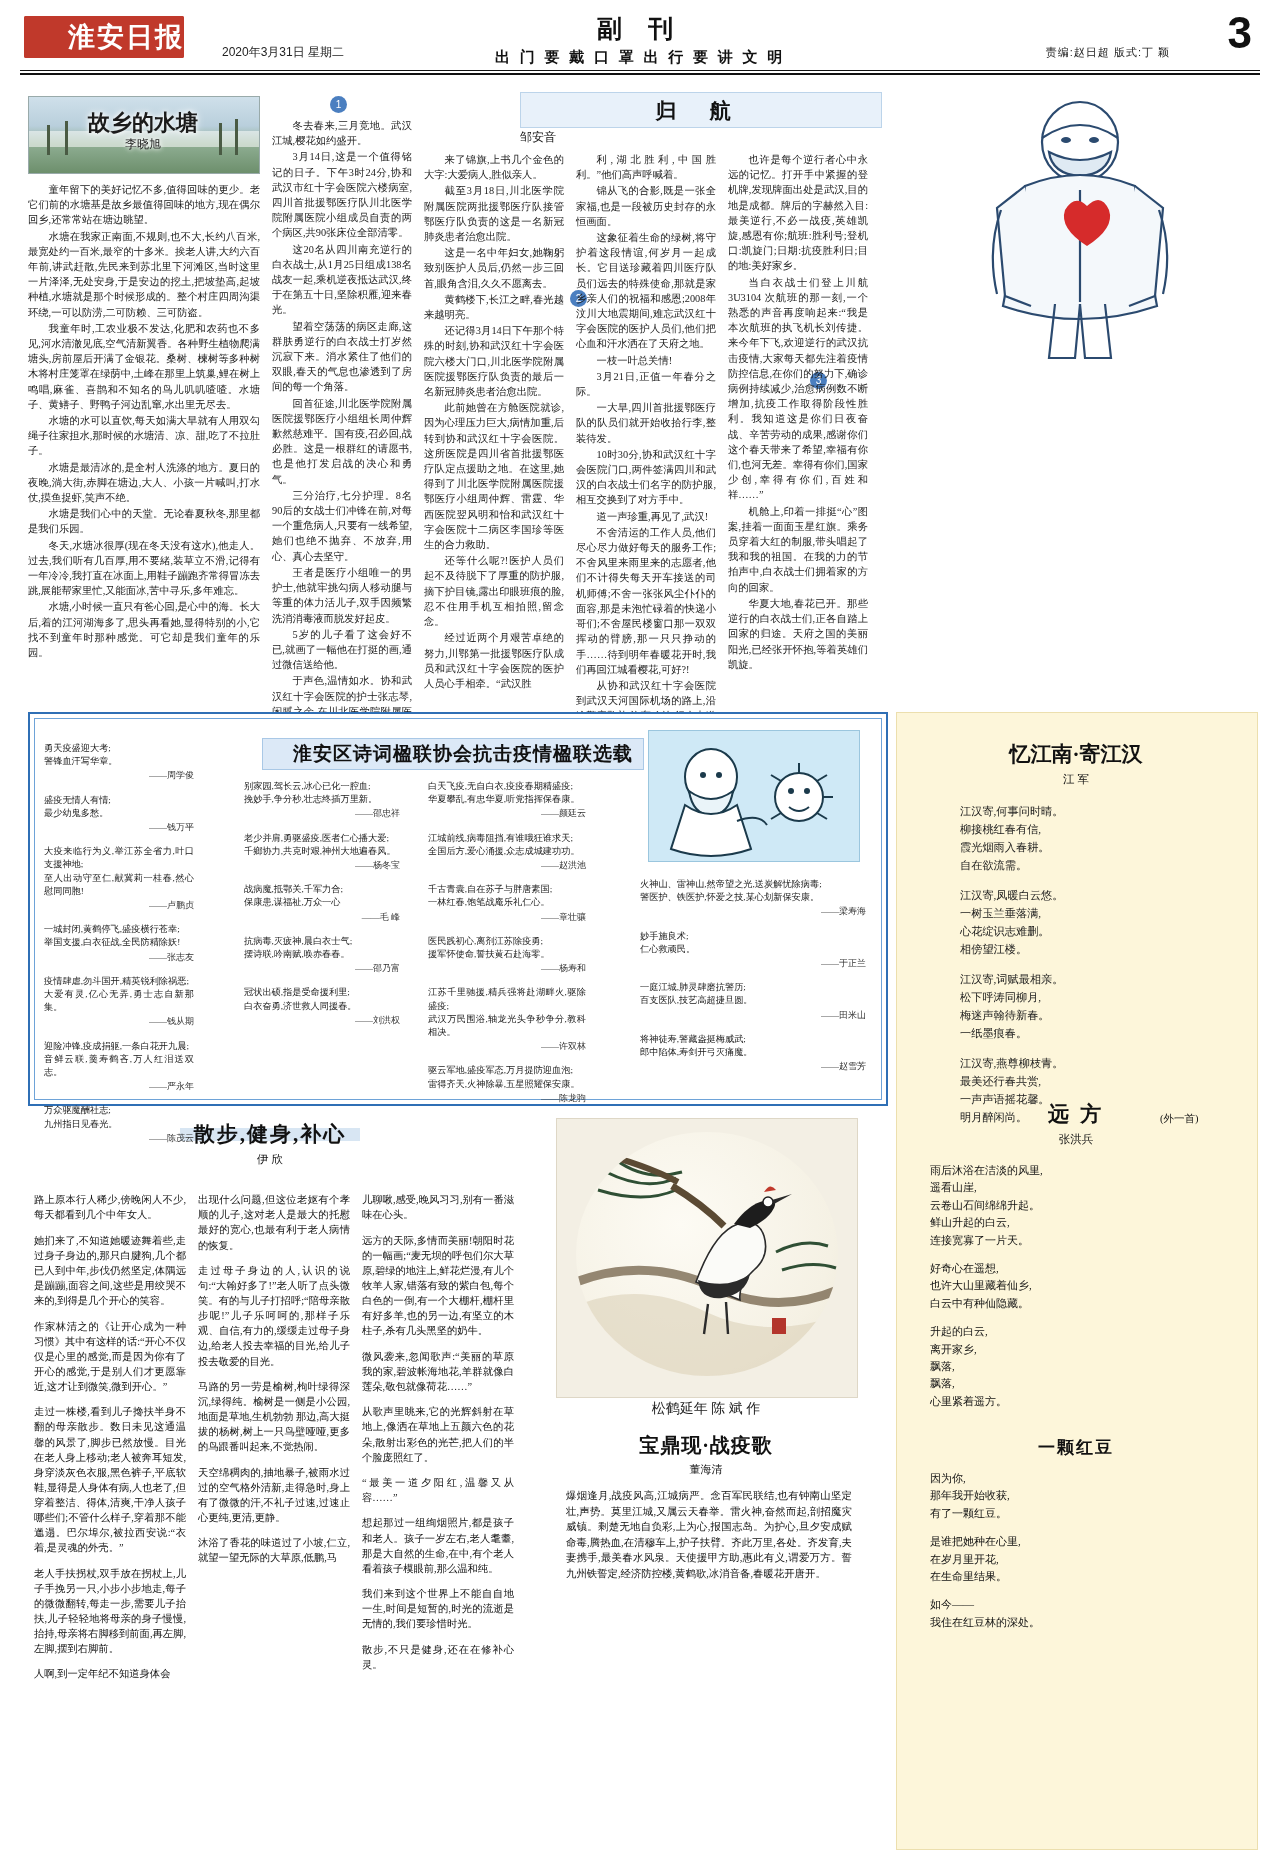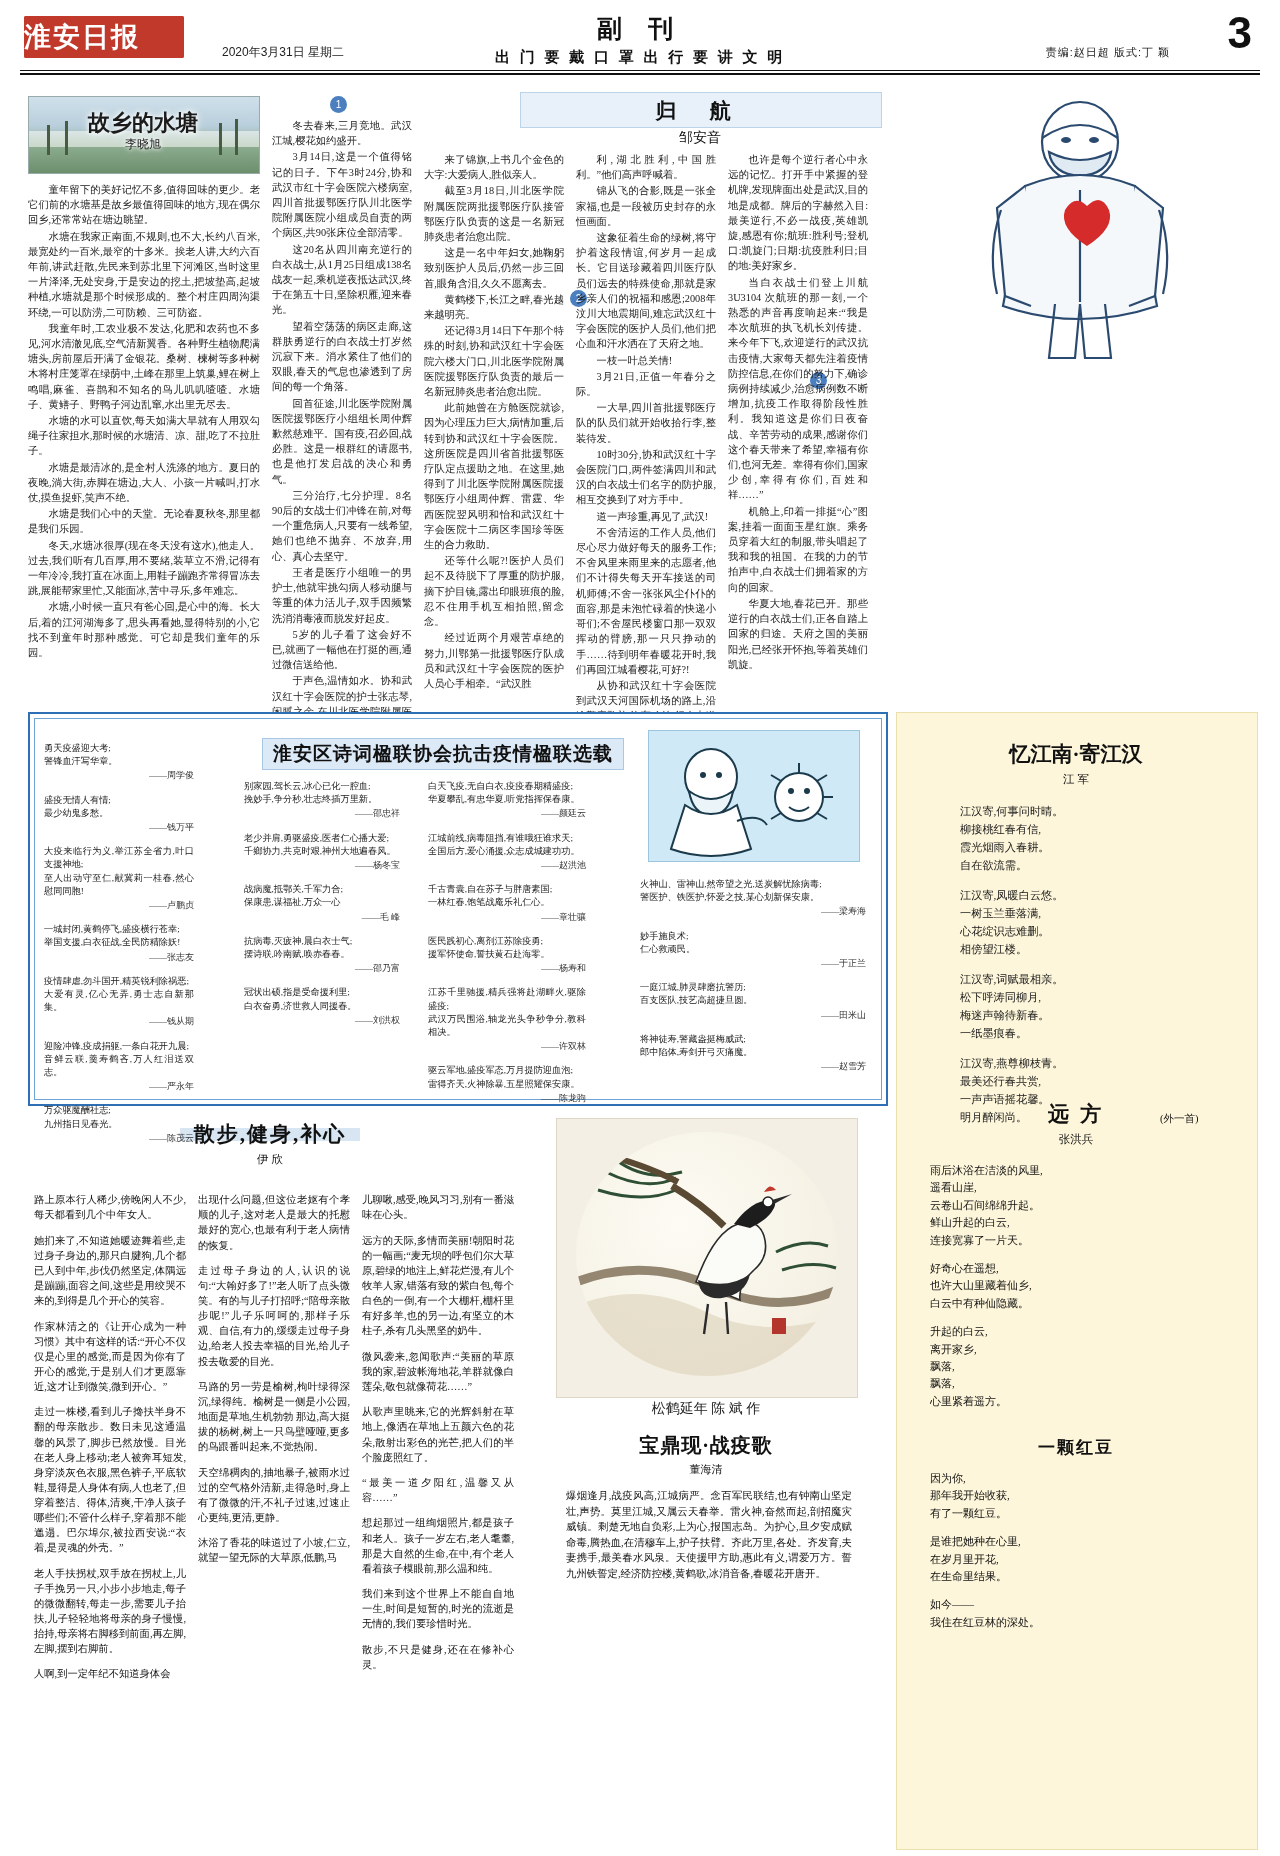--- a/index.html
+++ b/index.html
@@ -12,21 +12,21 @@
     overflow:hidden;
   }
   .page{position:relative;width:1280px;height:1856px;}
 
   
   .masthead{position:absolute;left:0;top:0;width:1280px;height:72px;}
   .logo{
     position:absolute;left:24px;top:16px;width:160px;height:42px;
     background:#c0392b;color:#fff;border-radius:2px;
     font-family:"Liberation Serif",serif;font-weight:bold;font-size:27px;
-    letter-spacing:2px;text-align:left;line-height:42px;
+    letter-spacing:2px;text-align:right;line-height:42px;
     box-shadow:inset 0 0 0 2px #c0392b;
   }
   .date{
     position:absolute;left:222px;top:44px;font-size:12px;color:#222;
     font-family:"Liberation Sans",sans-serif;
   }
   .supp-title{
     position:absolute;left:0;top:12px;width:1280px;text-align:center;
     font-size:25px;font-weight:bold;letter-spacing:10px;
   }
@@ -74,35 +74,35 @@
   }
   .topcol{position:absolute;width:140px;height:600px;}
 
   
   .gh-banner{
     position:absolute;left:520px;top:92px;width:360px;height:34px;
     background:#e8f1fa;border:1px solid #bcd4ea;
   }
   .gh-title{position:absolute;left:520px;top:97px;width:360px;text-align:center;
     font-size:21px;font-weight:bold;letter-spacing:14px;}
-  .gh-author{position:absolute;left:520px;top:129px;width:360px;text-align:center;font-size:14px;}
+  .gh-author{position:absolute;left:520px;top:129px;width:360px;font-size:12px;}
 
   
   .illus{position:absolute;left:905px;top:90px;width:350px;height:280px;}
 
   
   .coupbox{
     position:absolute;left:28px;top:712px;width:856px;height:390px;
     border:2px solid #2f6fb5;background:#fff;
   }
   .coupbox-inner{position:absolute;left:4px;top:4px;right:4px;bottom:4px;border:1px solid #6ea3d8;}
   .coup-title{
     position:absolute;left:262px;top:738px;width:360px;height:30px;
     background:#dce9f7;border:1px solid #a9c8e6;
-    font-size:19px;font-weight:bold;text-align:center;line-height:30px;letter-spacing:1px;color:#111;
+    font-size:19px;font-weight:bold;text-align:center;line-height:30px;letter-spacing:1px;color:#111;padding-left:20px;
   }
   .coup-cart{position:absolute;left:648px;top:730px;width:210px;height:130px;background:#cfe9f6;border:1px solid #9bc6de;}
   .coup-col{position:absolute;font-size:9.2px;line-height:13.2px;color:#1a1a1a;}
   .coup-item{margin-bottom:11px;}
   .coup-item .lines{text-align:justify;}
   .coup-item .name{text-align:right;font-size:9px;color:#333;margin-top:1px;}
 
   
   .sb-title{position:absolute;left:60px;top:1120px;width:420px;text-align:center;
      font-size:21px;font-weight:bold;letter-spacing:2px;}

